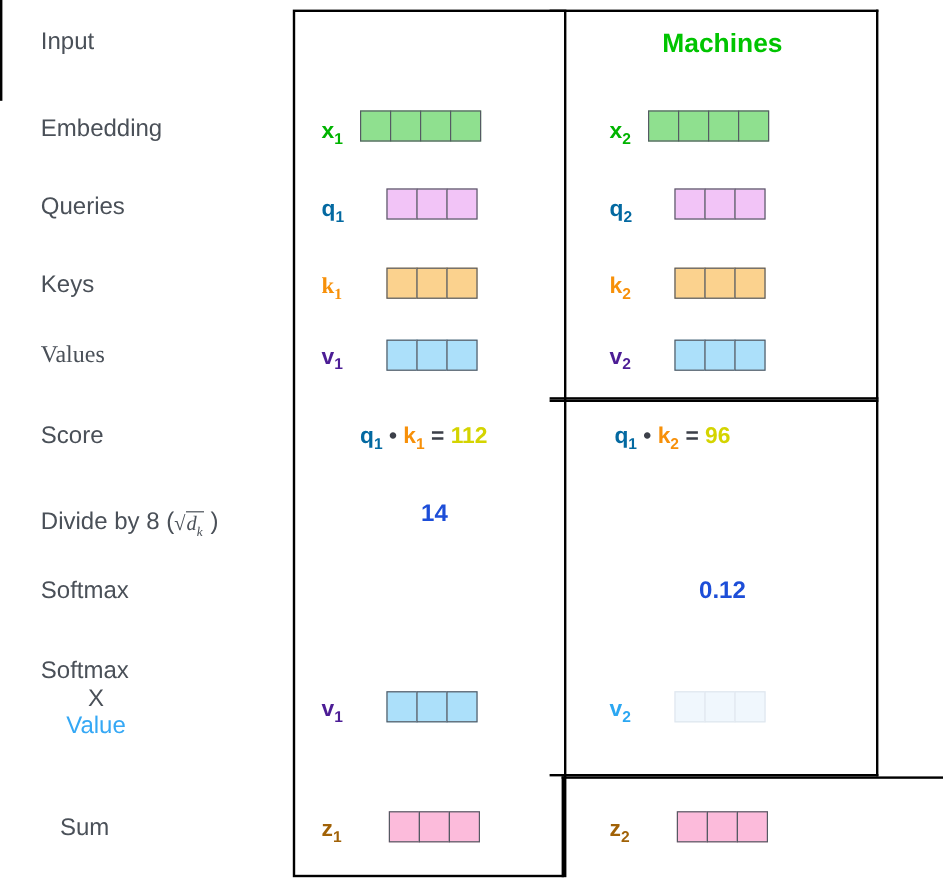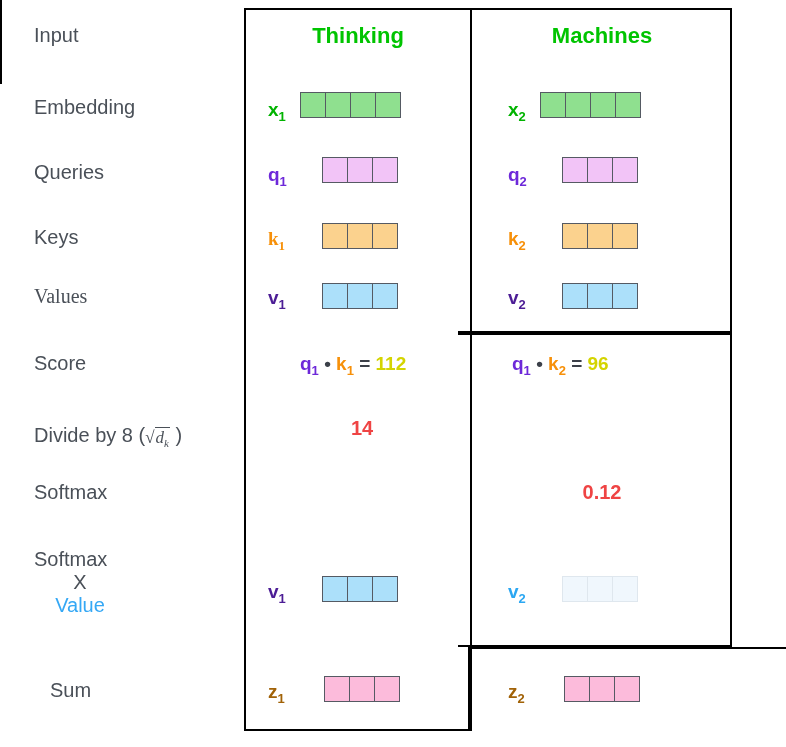--- a/index.html
+++ b/index.html
@@ -80,21 +80,21 @@
 
   
   .vsym {
     position: absolute;
     font-size: 19px;
     font-weight: bold;
     white-space: nowrap;
   }
   .vsym sub { font-size: 13px; font-weight: bold; }
   .c-x { color: #00b300; }
-  .c-q { color: #6d28d9; }
+  .c-q { color: #0369a1; }
   .c-k { color: #f79009; }
   .c-v { color: #4c1d95; }
   .c-z { color: #a16207; }
   .c-v-faded { color: #2ba7f2; }
 
   
   .strip {
     position: absolute;
     display: flex;
     height: 26px;
@@ -122,21 +122,21 @@
     font-weight: bold;
     white-space: nowrap;
   }
   .expr sub { font-size: 13px; }
   .op { color: #3c4049; }
   .num { color: #d4d400; }
   .scalar {
     position: absolute;
     font-size: 20px;
     font-weight: bold;
-    color: #ef4444;
+    color: #1d4ed8;
     text-align: center;
     white-space: nowrap;
   }
 </style>
 </head>
 <body>
 
 <div id="stage">
 
   <div class="outline box-thinking"></div>
@@ -159,21 +159,20 @@
   <div class="row-label" style="top:481px;">Softmax</div>
 
   <div class="row-label" style="top:548px;">
     <div>Softmax</div>
     <div style="text-align:center; width:92px;">X</div>
     <div class="value-word" style="text-align:center; width:92px;">Value</div>
   </div>
 
   <div class="row-label" style="top:679px; left:50px;">Sum</div>
 
-  <div class="col-head" style="left:244px; width:228px;">Thinking</div>
   <div class="col-head" style="left:488px; width:228px;">Machines</div>
 
   <div class="vsym c-x" style="left:268px; top:99px;">
     <span>x</span><sub>1</sub>
   </div>
   <div class="strip" style="left:300px; top:92px;">
     <div class="cell fill-x"></div>
     <div class="cell fill-x"></div>
     <div class="cell fill-x"></div>
     <div class="cell fill-x"></div>

